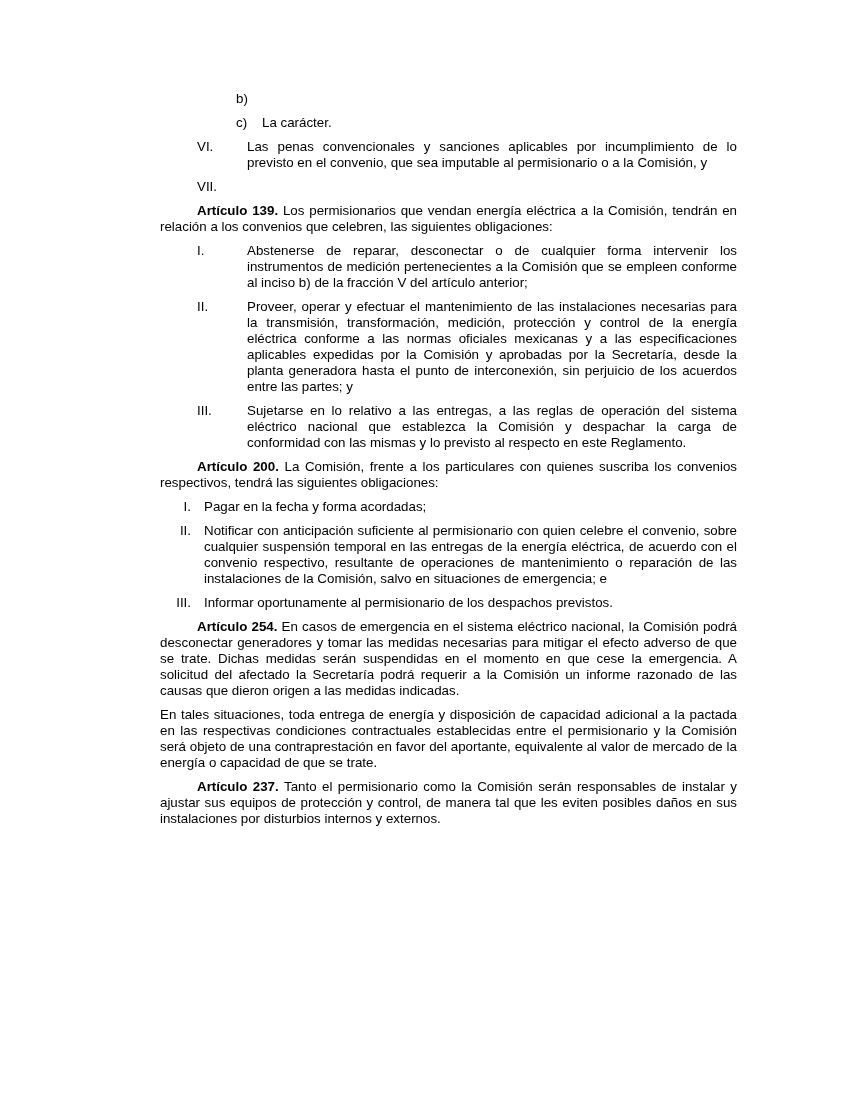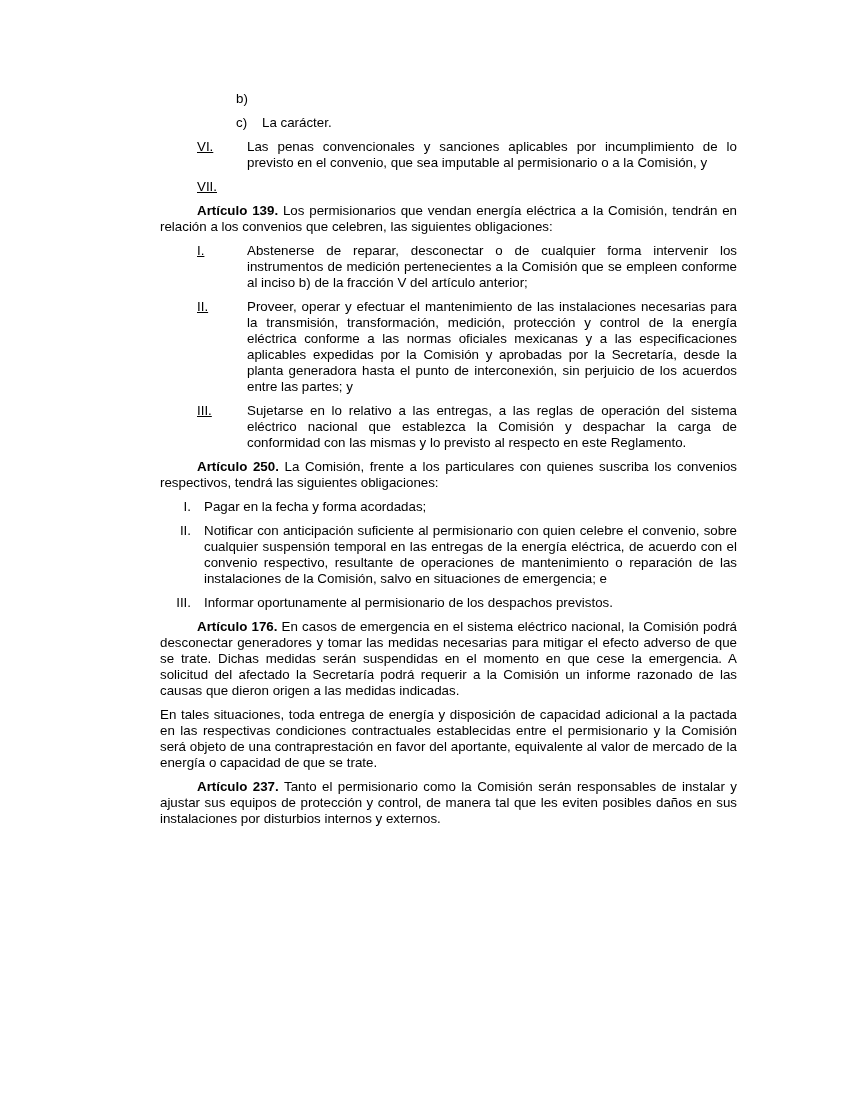--- a/index.html
+++ b/index.html
@@ -26,21 +26,21 @@
   .li { display: flex; }
   .li .marker { flex: 0 0 auto; }
   .li .text { flex: 1 1 auto; text-align: justify; }
 
   
   .li-letter { padding-left: 76px; }
   .li-letter .marker { width: 26px; }
 
   
   .li-wide { padding-left: 37px; }
-  .li-wide .marker { width: 50px; text-decoration: underline; }
+  .li-wide .marker { width: 50px; }
 
   
   .li-narrow .marker {
     width: 44px;
     box-sizing: border-box;
     text-align: right;
     padding-right: 13px;
   }
 </style>
 </head>
@@ -81,41 +81,41 @@
     <span class="marker">II.</span>
     <span class="text">Proveer, operar y efectuar el mantenimiento de las instalaciones necesarias para la transmisión, transformación, medición, protección y control de la energía eléctrica conforme a las normas oficiales mexicanas y a las especificaciones aplicables expedidas por la Comisión y aprobadas por la Secretaría, desde la planta generadora hasta el punto de interconexión, sin perjuicio de los acuerdos entre las partes; y</span>
   </div>
 
   <div class="block li li-wide">
     <span class="marker">III.</span>
     <span class="text">Sujetarse en lo relativo a las entregas, a las reglas de operación del sistema eléctrico nacional que establezca la Comisión y despachar la carga de conformidad con las mismas y lo previsto al respecto en este Reglamento.</span>
   </div>
 
   <p class="block article extra-gap">
-    <b class="lead">Artículo 250.</b>
+    <b class="lead">Artículo 200.</b>
     <span>La Comisión, frente a los particulares con quienes suscriba los convenios respectivos, tendrá las siguientes obligaciones:</span>
   </p>
 
   <div class="block li li-narrow">
     <span class="marker">I.</span>
     <span class="text">Pagar en la fecha y forma acordadas;</span>
   </div>
 
   <div class="block li li-narrow">
     <span class="marker">II.</span>
     <span class="text">Notificar con anticipación suficiente al permisionario con quien celebre el convenio, sobre cualquier suspensión temporal en las entregas de la energía eléctrica, de acuerdo con el convenio respectivo, resultante de operaciones de mantenimiento o reparación de las instalaciones de la Comisión, salvo en situaciones de emergencia; e</span>
   </div>
 
   <div class="block li li-narrow">
     <span class="marker">III.</span>
     <span class="text">Informar oportunamente al permisionario de los despachos previstos.</span>
   </div>
 
   <p class="block article">
-    <b class="lead">Artículo 176.</b>
+    <b class="lead">Artículo 254.</b>
     <span>En casos de emergencia en el sistema eléctrico nacional, la Comisión podrá desconectar generadores y tomar las medidas necesarias para mitigar el efecto adverso de que se trate. Dichas medidas serán suspendidas en el momento en que cese la emergencia. A solicitud del afectado la Secretaría podrá requerir a la Comisión un informe razonado de las causas que dieron origen a las medidas indicadas.</span>
   </p>
 
   <p class="block">En tales situaciones, toda entrega de energía y disposición de capacidad adicional a la pactada en las respectivas condiciones contractuales establecidas entre el permisionario y la Comisión será objeto de una contraprestación en favor del aportante, equivalente al valor de mercado de la energía o capacidad de que se trate.</p>
 
   <p class="block article">
     <b class="lead">Artículo 237.</b>
     <span>Tanto el permisionario como la Comisión serán responsables de instalar y ajustar sus equipos de protección y control, de manera tal que les eviten posibles daños en sus instalaciones por disturbios internos y externos.</span>
   </p>
 

